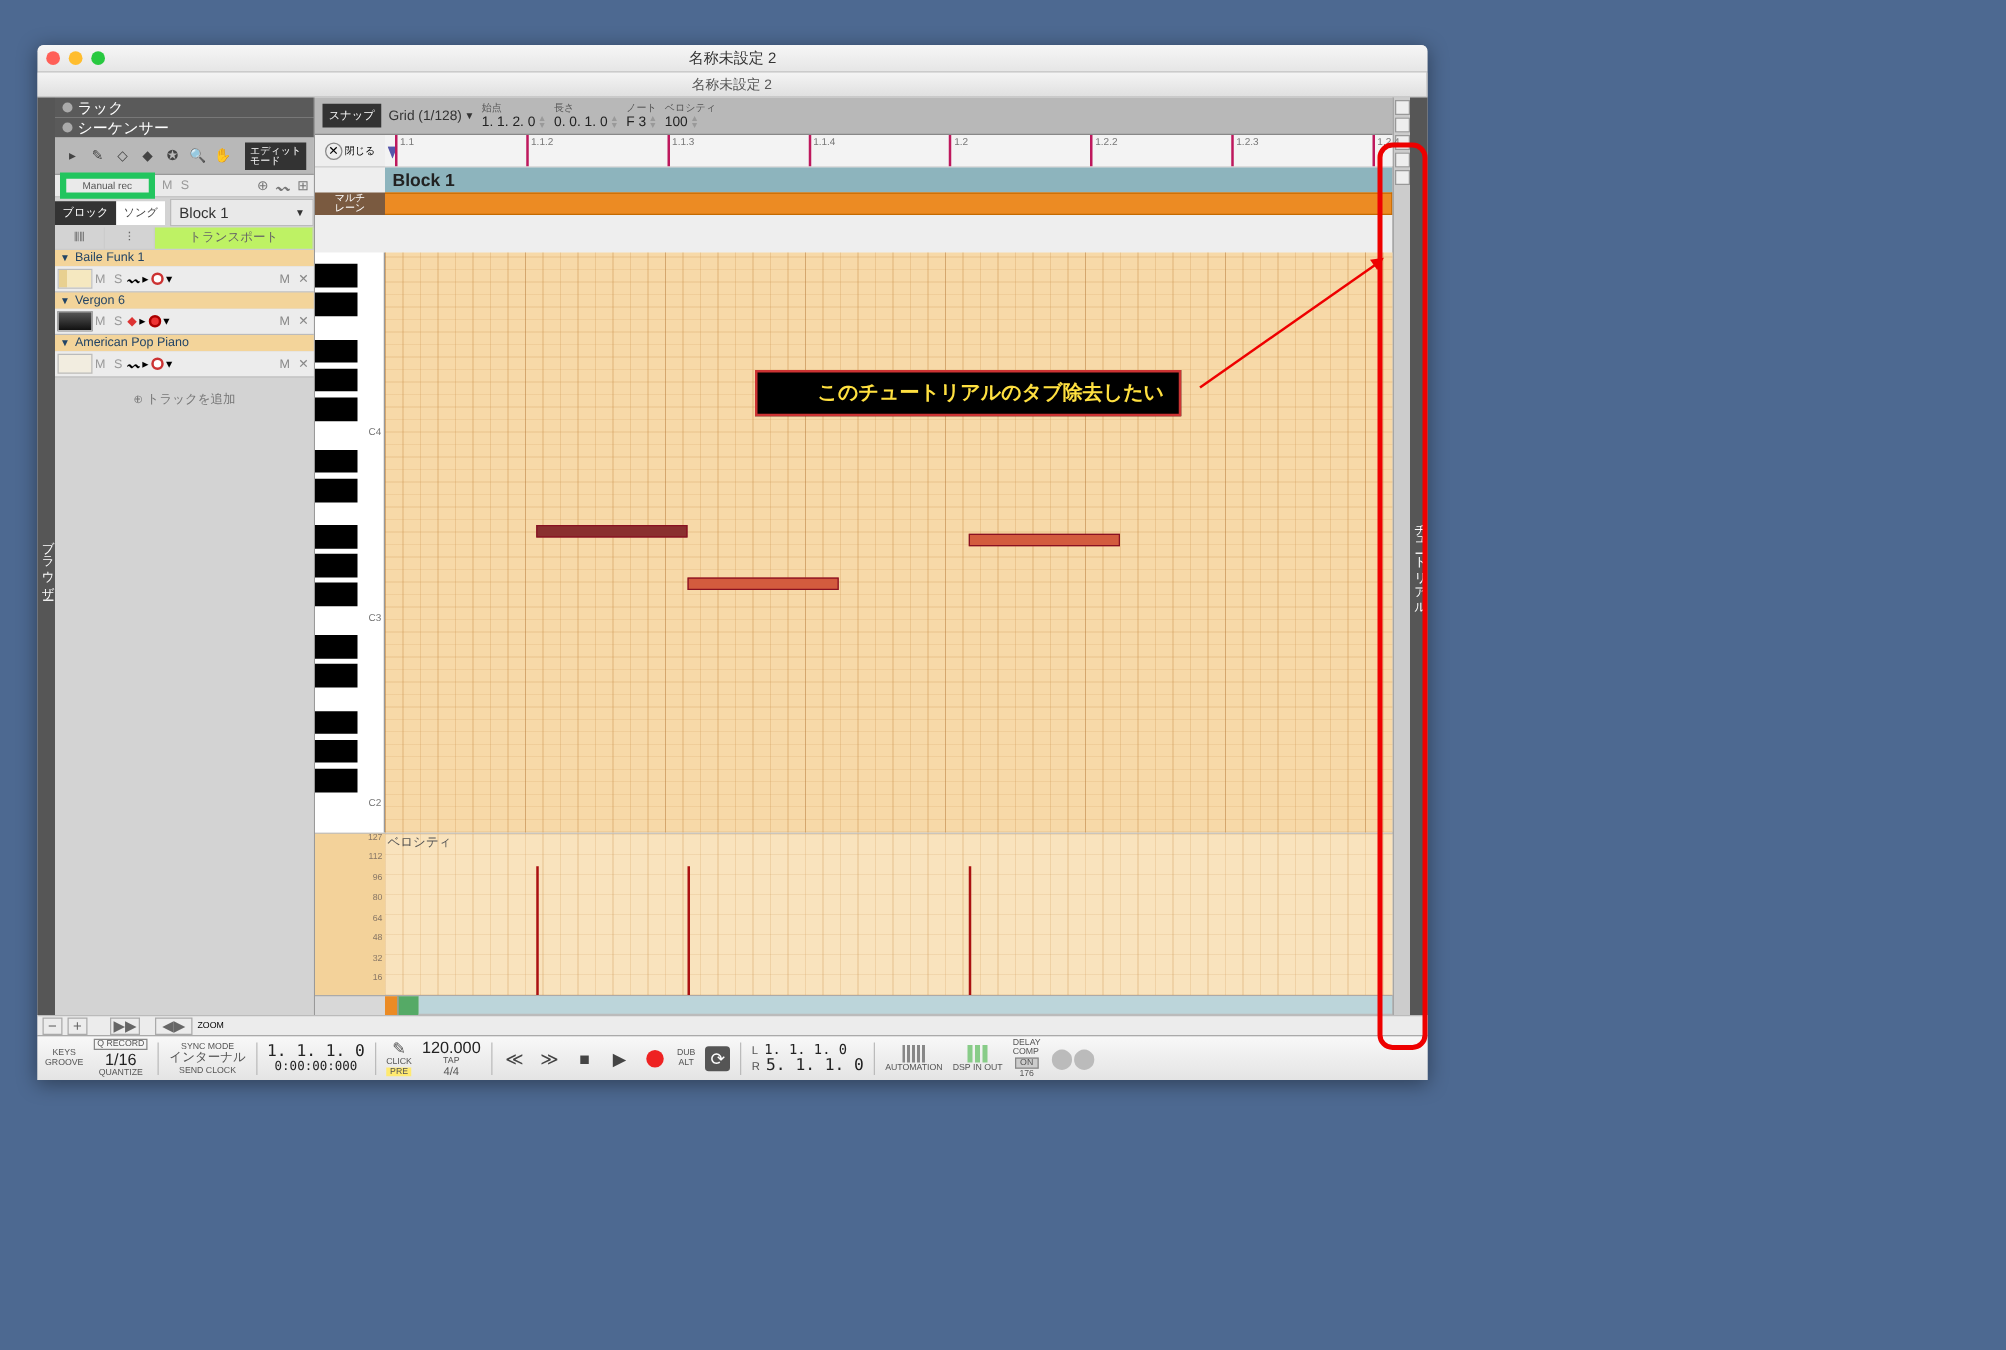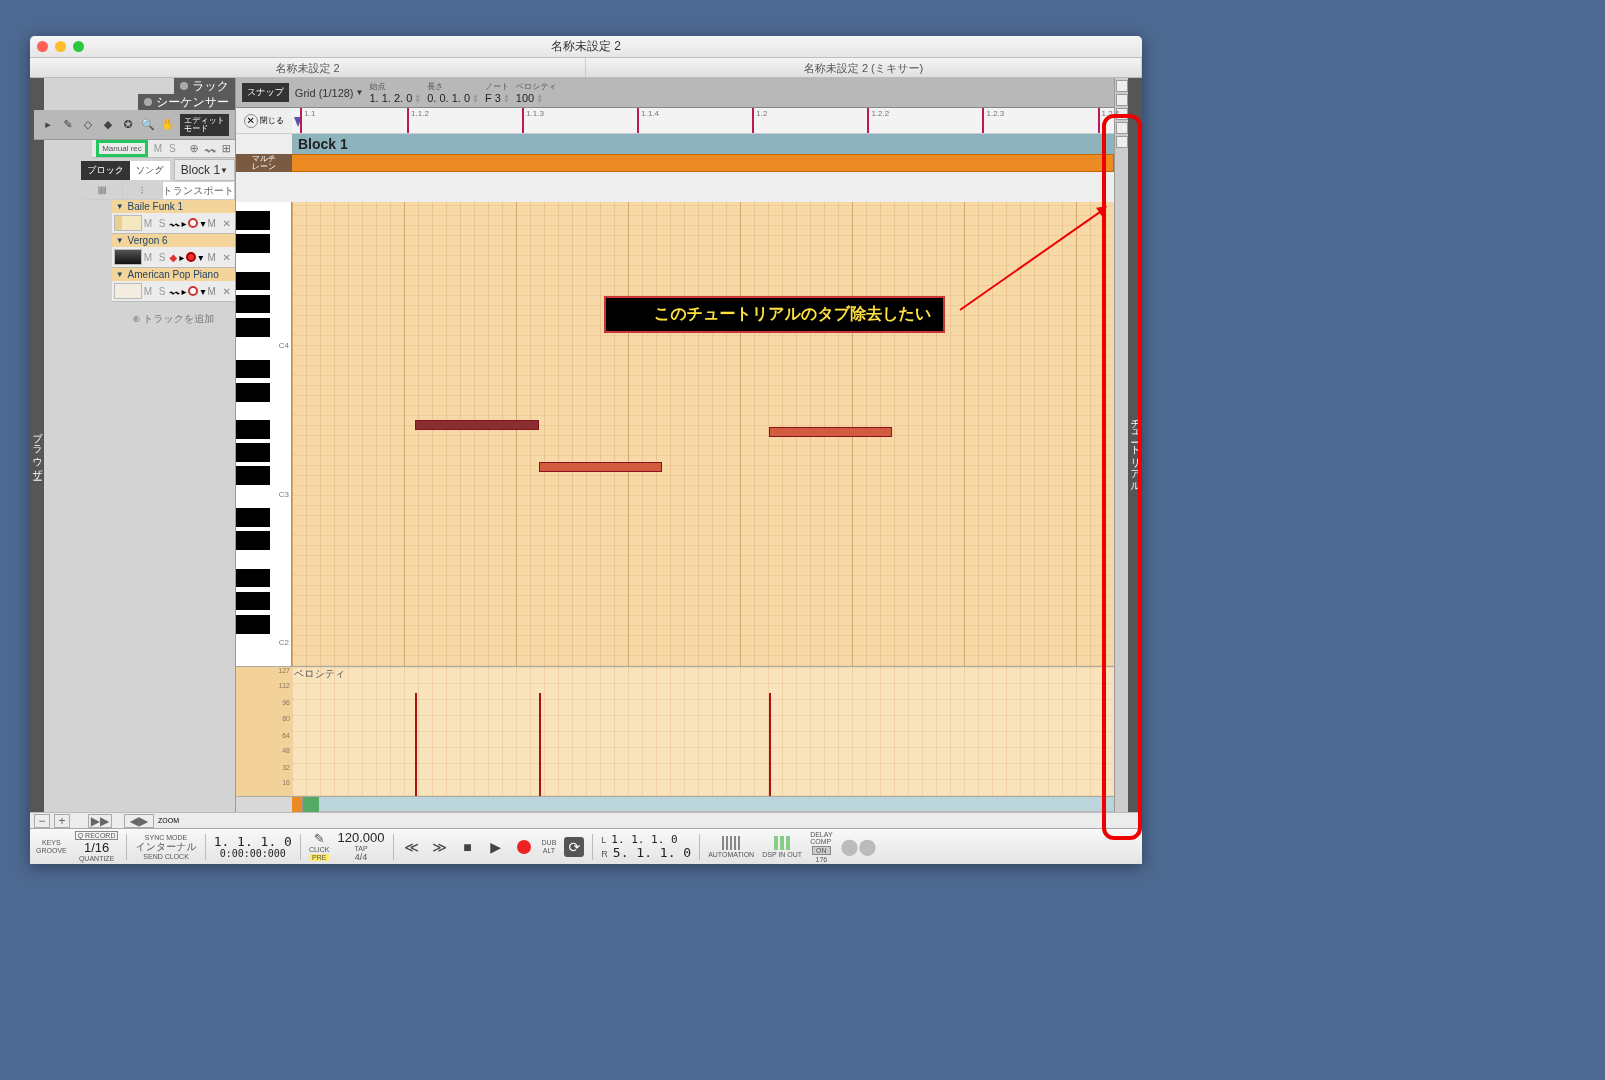--- a/index.html
+++ b/index.html
@@ -5,39 +5,39 @@
 * { margin:0; padding:0; box-sizing:border-box; font-family: "Hiragino Kaku Gothic Pro", "Meiryo", sans-serif; }
 body { background:#4d6991; width:1328px; height:896px; position:relative; overflow:hidden;}
 .window { position:absolute; left:30px; top:36px; width:1112px; height:828px; background:#d8d8d8; box-shadow:0 3px 16px rgba(0,0,0,.4); border-radius:5px 5px 0 0; display:flex; flex-direction:column;}
 .titlebar { height:22px; background:linear-gradient(#f6f6f6,#e6e6e6); border-bottom:1px solid #bdbdbd; display:flex; align-items:center; position:relative; border-radius:5px 5px 0 0;}
 .tl-btn { width:11px; height:11px; border-radius:50%; margin-left:7px; }
 .tl-red{background:#ff5f57;} .tl-yel{background:#ffbd2e;} .tl-grn{background:#28c940;}
 .tl-title{position:absolute; left:50%; transform:translateX(-50%); font-size:12px; color:#333;}
 .doc-tabs{ height:20px; display:flex; background:#e8e8e8; border-bottom:1px solid #bbb;}
 .doc-tab{ flex:1; text-align:center; font-size:11px; line-height:20px; color:#555; border-right:1px solid #ccc; background:linear-gradient(#f4f4f4,#e0e0e0);}
 .vstrip{ width:14px; background:#565656; color:#fff; writing-mode:vertical-rl; font-size:10px; text-align:center; padding-top:10px; letter-spacing:1px;}
-.sidebar{ width:192px; background:#d3d3d3; display:flex; flex-direction:column; border-right:1px solid #999;align-items:flex-end;}
+.sidebar{ width:208px; background:#d3d3d3; display:flex; flex-direction:column; border-right:1px solid #999;}
 .sc-header{ background:#5a5a5a; color:#fff; font-size:12px; display:flex; align-items:center; padding:1px 6px; height:16px;}
 .sc-header .dot{ width:8px;height:8px;border-radius:50%;background:#aaa;margin-right:4px;}
 .toolbar1{ height:30px; background:#b8b8b8; display:flex; align-items:center; gap:4px; padding:0 6px; border-bottom:1px solid #999;}
 .tb-btn{ width:16px;height:16px; display:flex;align-items:center;justify-content:center; color:#444; font-size:11px;}
 .edit-mode{ margin-left:auto; background:#333; color:#fff; font-size:8px; padding:3px 4px; line-height:1;}
 .toolbar2{ height:18px; background:#eaeaea; display:flex; align-items:center; padding:0 4px; gap:6px; border-bottom:1px solid #bbb;}
 .toolbar2 .lbl{ font-size:9px; color:#555;}
 .ms{ font-size:10px; color:#999; letter-spacing:2px;}
 .plus-icn,.wav-icn,.grid-icn{ font-size:11px; color:#777;}
 .sel-row{ height:24px; display:flex; align-items:center;}
 .sel-btn{ font-size:9px; padding:3px 6px; }
 .sel-btn.dark{ background:#333; color:#fff;}
 .sel-btn.light{ background:#fff; color:#444;}
 .block-dd{ flex:1; background:#e9e9e9; border:1px solid #bbb; height:22px; margin-left:4px; display:flex; align-items:center; padding:0 6px; font-size:12px; color:#333;}
 .block-dd .tri{ margin-left:auto; font-size:8px;}
 .subtabs{ height:18px; display:flex; border-bottom:1px solid #ccc;}
 .subtab{ flex:1; text-align:center; font-size:10px; line-height:18px; color:#666; border-right:1px solid #ccc;}
-.subtab.act{ background:#ffffff;}
+.subtab.act{ background:#bef264;}
 .tracks{ flex:1; background:#d3d3d3;}
 .track{ border-bottom:1px solid #bbb; font-size:10px;}
 .tr-head{ height:13px; display:flex; align-items:center; padding:0 4px; color:#246;}
 .tr-head .arrow{ font-size:8px; margin-right:4px;}
 .tr-body{ height:20px; display:flex; align-items:center; padding:0 2px; background:#ececec; gap:2px;}
 .tr-thumb{ width:28px; height:16px; background:#fff; border:1px solid #bbb; background-image:linear-gradient(90deg,#e8d090 25%,#f5e8c0 25%);}
 .tr-thumb.v2{ background:#222; background-image:linear-gradient(#555,#111);}
 .tr-thumb.v3{ background:#f2ede0;}
 .tr1-head{ background:#f3d49a;}
 .tr2-head{ background:#f3d49a;}
@@ -117,21 +117,20 @@
 
   <div class="titlebar">
     <div class="tl-btn tl-red"></div>
     <div class="tl-btn tl-yel"></div>
     <div class="tl-btn tl-grn"></div>
     <div class="tl-title">名称未設定 2</div>
   </div>
 
   <div class="doc-tabs">
     <div class="doc-tab">名称未設定 2</div>
-    <div class="doc-tab">名称未設定 2 (ミキサー)</div>
   </div>
 
   <div class="body-wrap">
 
     <div class="vstrip">ブラウザー</div>
 
     <div class="sidebar">
       <div class="sc-header">
           <span class="dot"></span>
           <span>ラック</span>
@@ -145,21 +144,21 @@
         <span class="tb-btn">✎</span>
         <span class="tb-btn">◇</span>
         <span class="tb-btn">◆</span>
         <span class="tb-btn">✪</span>
         <span class="tb-btn">🔍</span>
         <span class="tb-btn">✋</span>
         <span class="edit-mode" style="white-space:pre;">エディット
 モード</span>
       </div>
       <div class="toolbar2">
-        <span class="lbl" style="border:3px solid #22c55e;padding:1px 3px;font-size:8px;">Manual rec</span>
+        <span class="lbl" style="border:5px solid #22c55e;padding:1px 13px;font-size:8px;">Manual rec</span>
         <span class="ms">M S</span>
         <span style="flex:1"></span>
         <span class="plus-icn">⊕</span>
         <span class="wav-icn">〰</span>
         <span class="grid-icn">⊞</span>
       </div>
       <div class="sel-row">
         <span class="sel-btn dark">ブロック</span>
         <span class="sel-btn light">ソング</span>
         <div class="block-dd">

